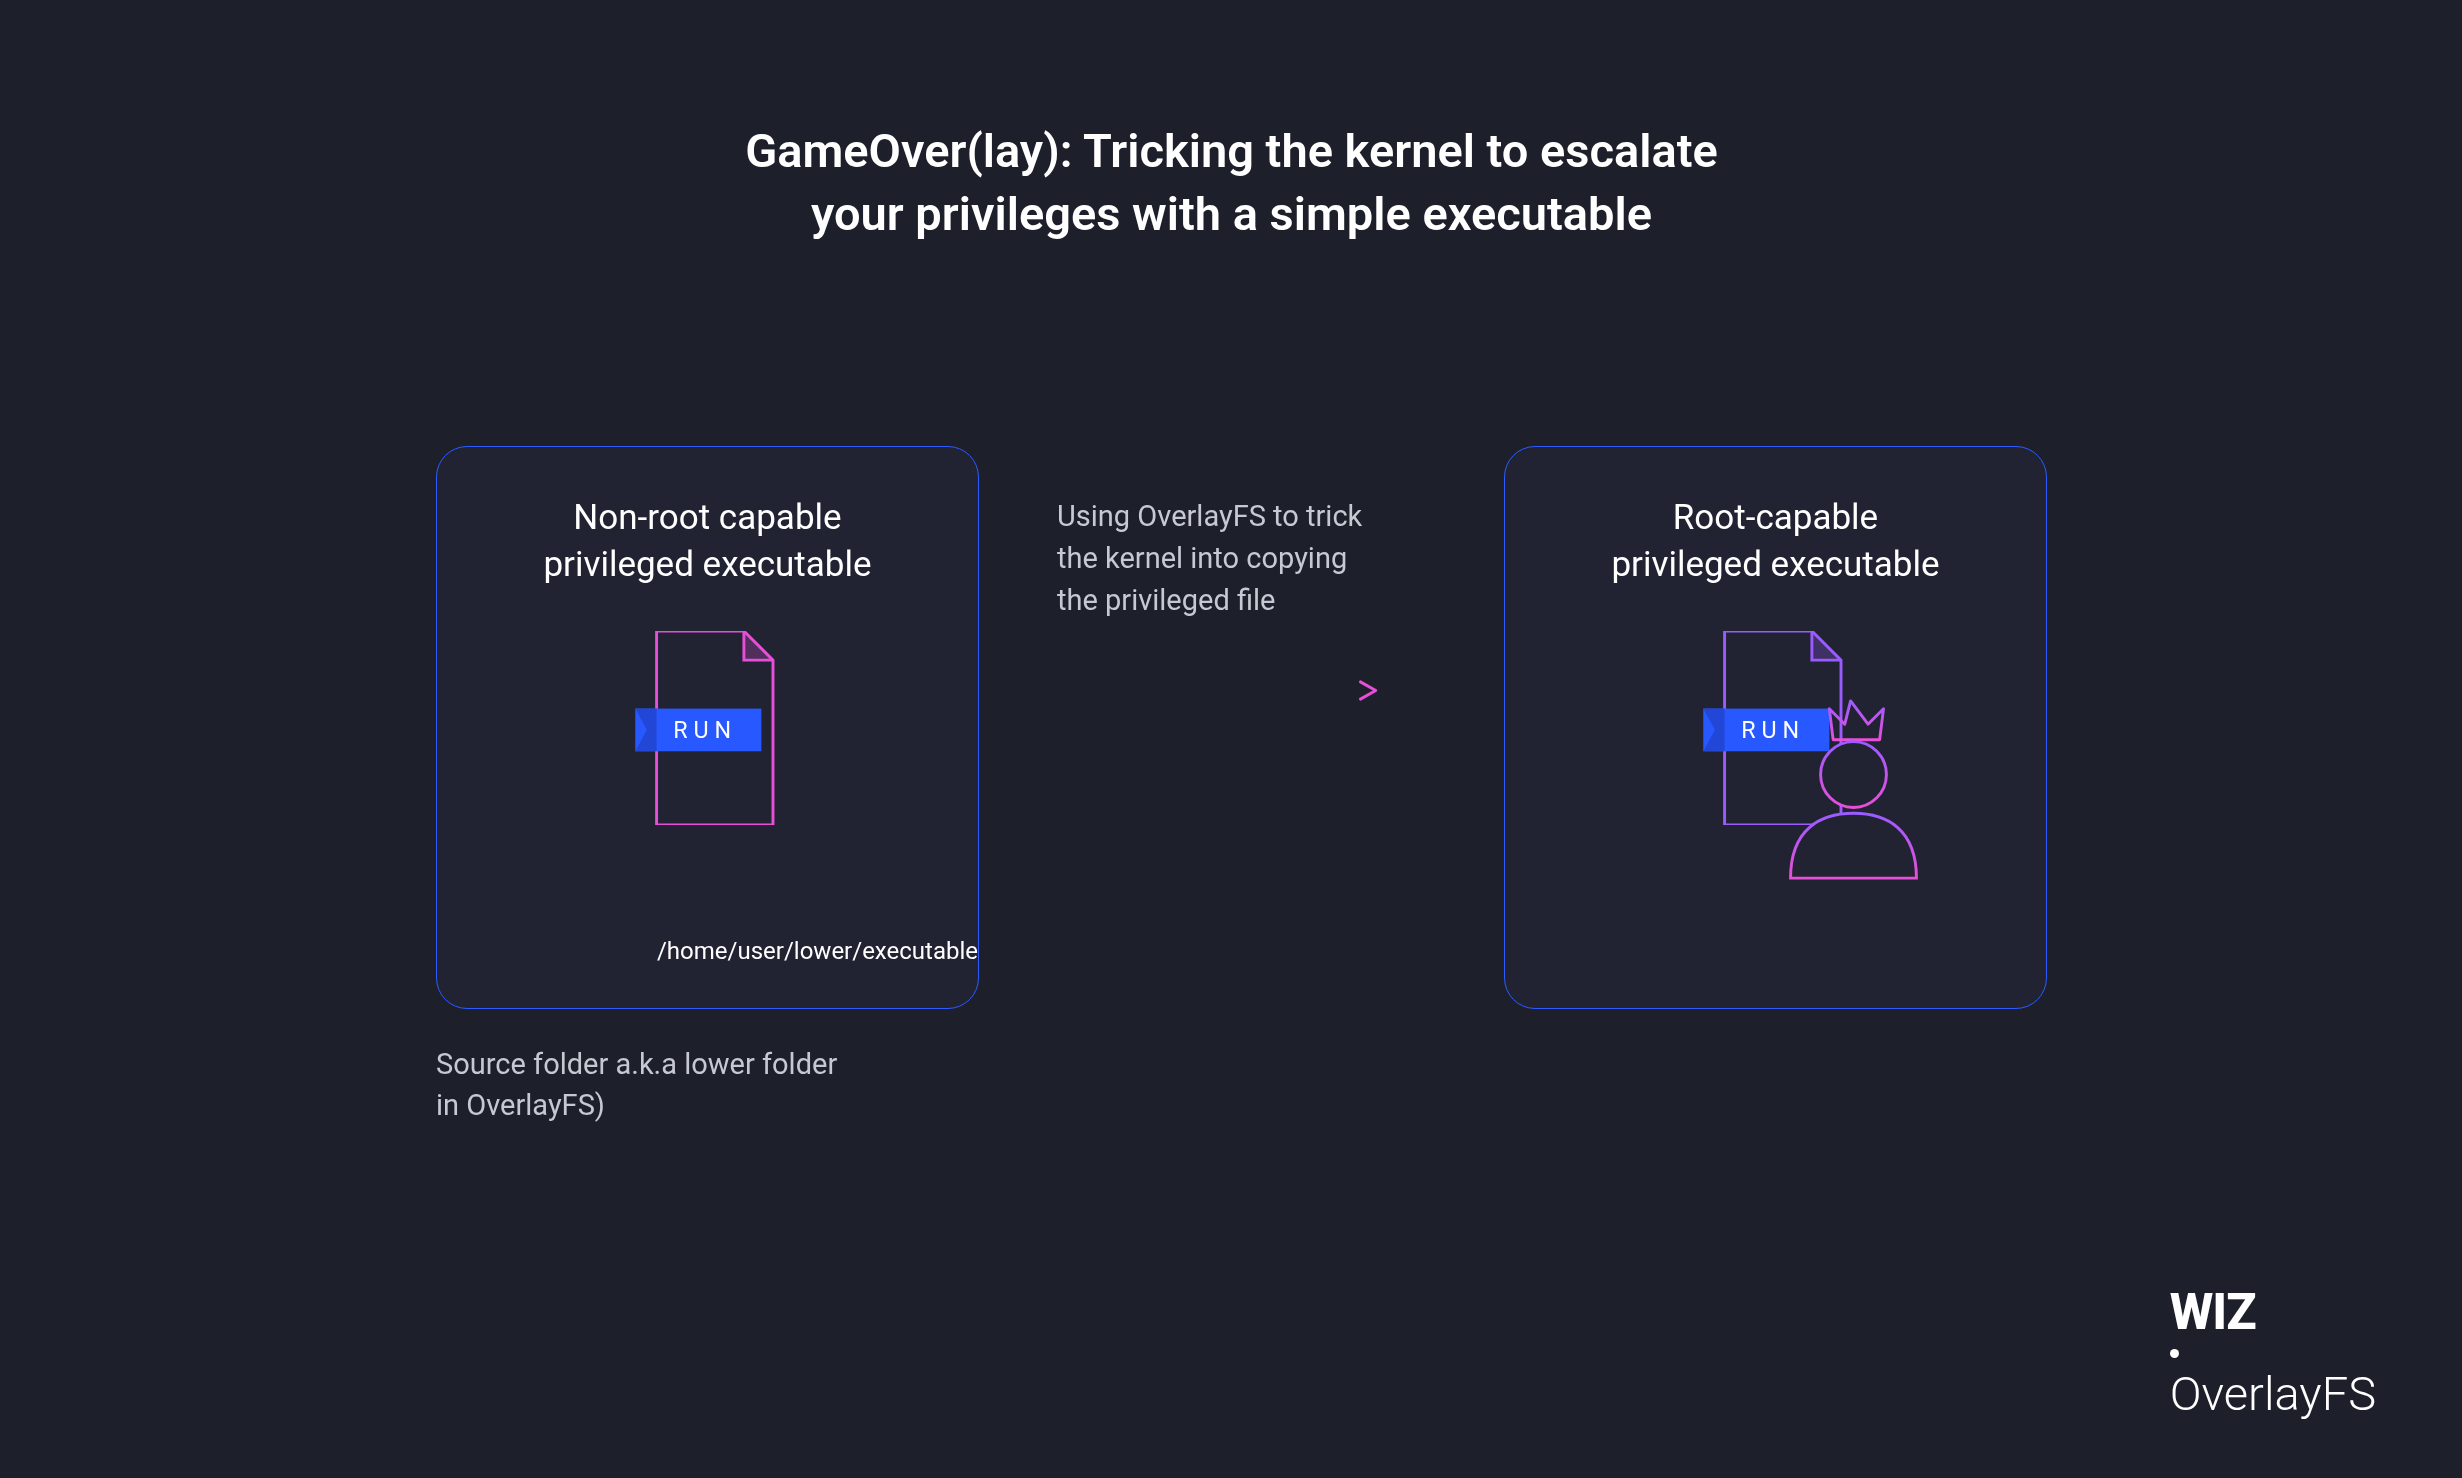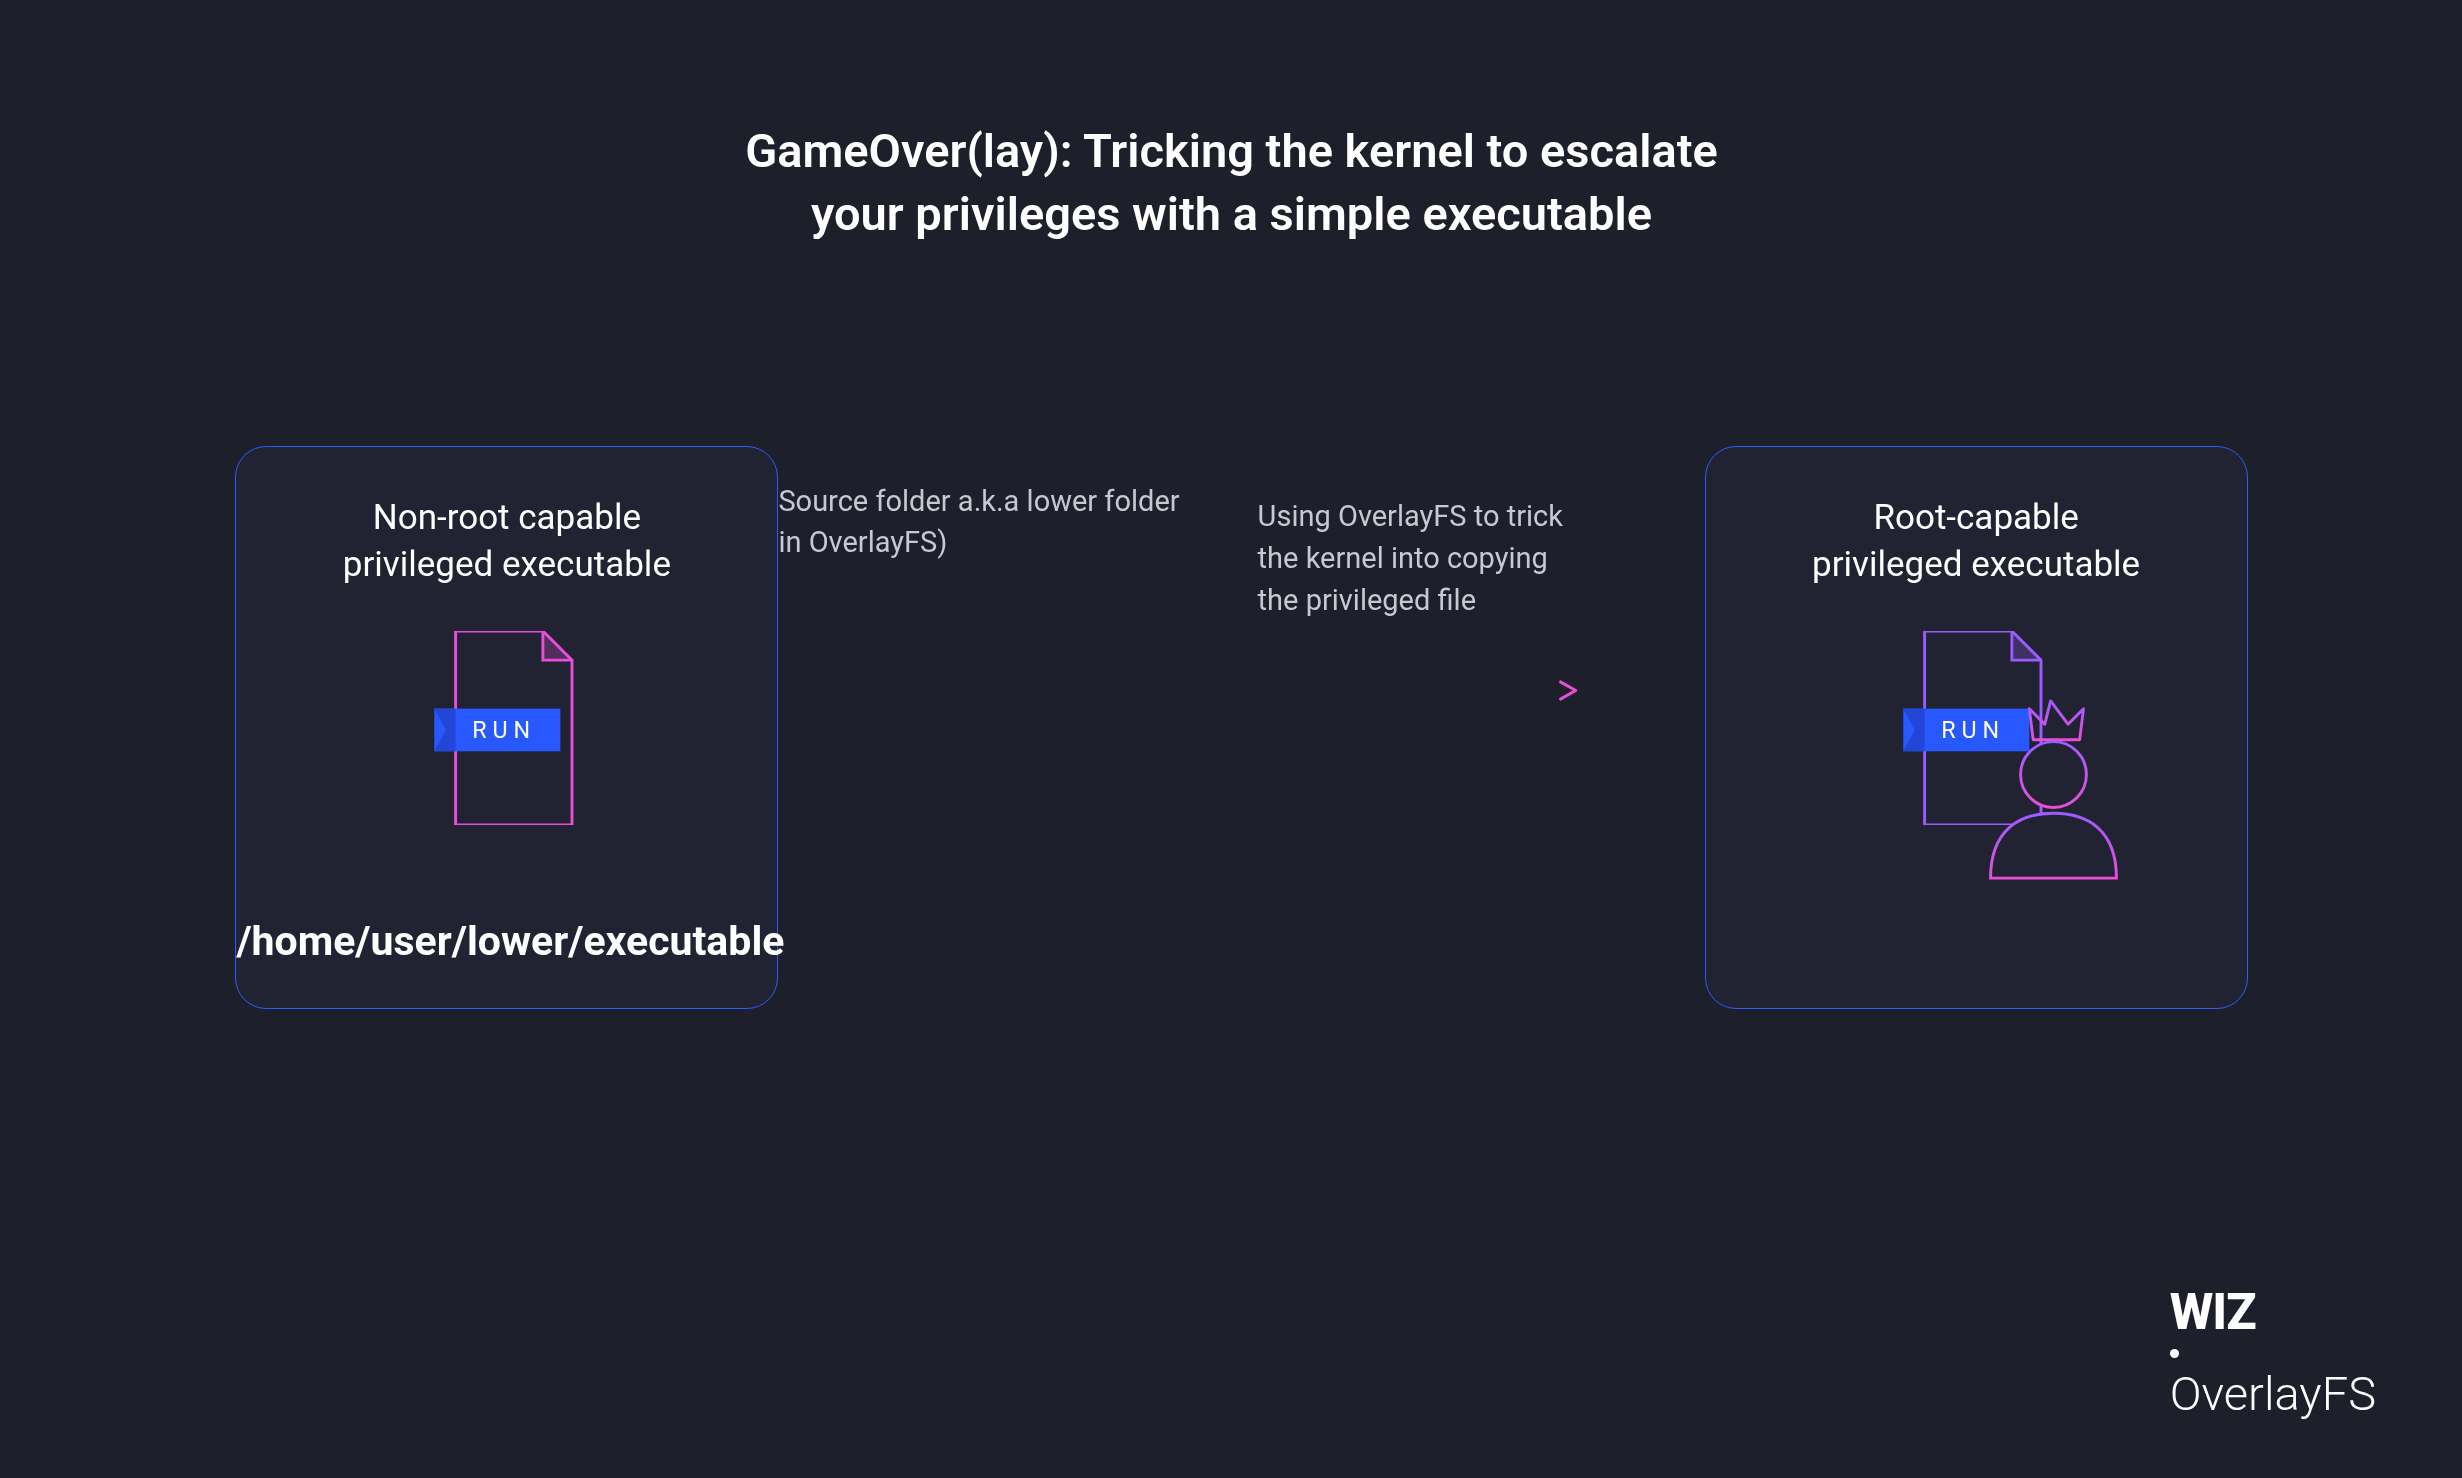--- a/index.html
+++ b/index.html
@@ -41,21 +41,21 @@
     top: 446px;
     left: 0;
     right: 0;
     display: flex;
     align-items: flex-start;
     justify-content: center;
     gap: 78px;
   }
   .card-wrap {
     display: flex;
-    flex-direction: row;
+    flex-direction: column;
     align-items: flex-start;
     padding-left: 20px;
   }
   .card {
     width: 543px;
     height: 563px;
     border: 1.9px solid var(--blue-stroke);
     border-radius: 31px;
     background: var(--box-bg);
     display: flex;
@@ -83,22 +83,22 @@
     top: 68px;
     width: 165px;
     height: 184px;
   }
   .path {
     position: absolute;
     bottom: 43px;
     left: 0;
     right: 0;
     text-align: right;
-    font-size: 41px;
-    font-weight: 700;
+    font-size: 24px;
+    font-weight: 400;
   }
   .caption {
     margin-top: 35px;
     font-size: 29px;
     color: var(--muted);
     line-height: 1.4;
     max-width: 505px;
   }
   .middle {
     width: 349px;

